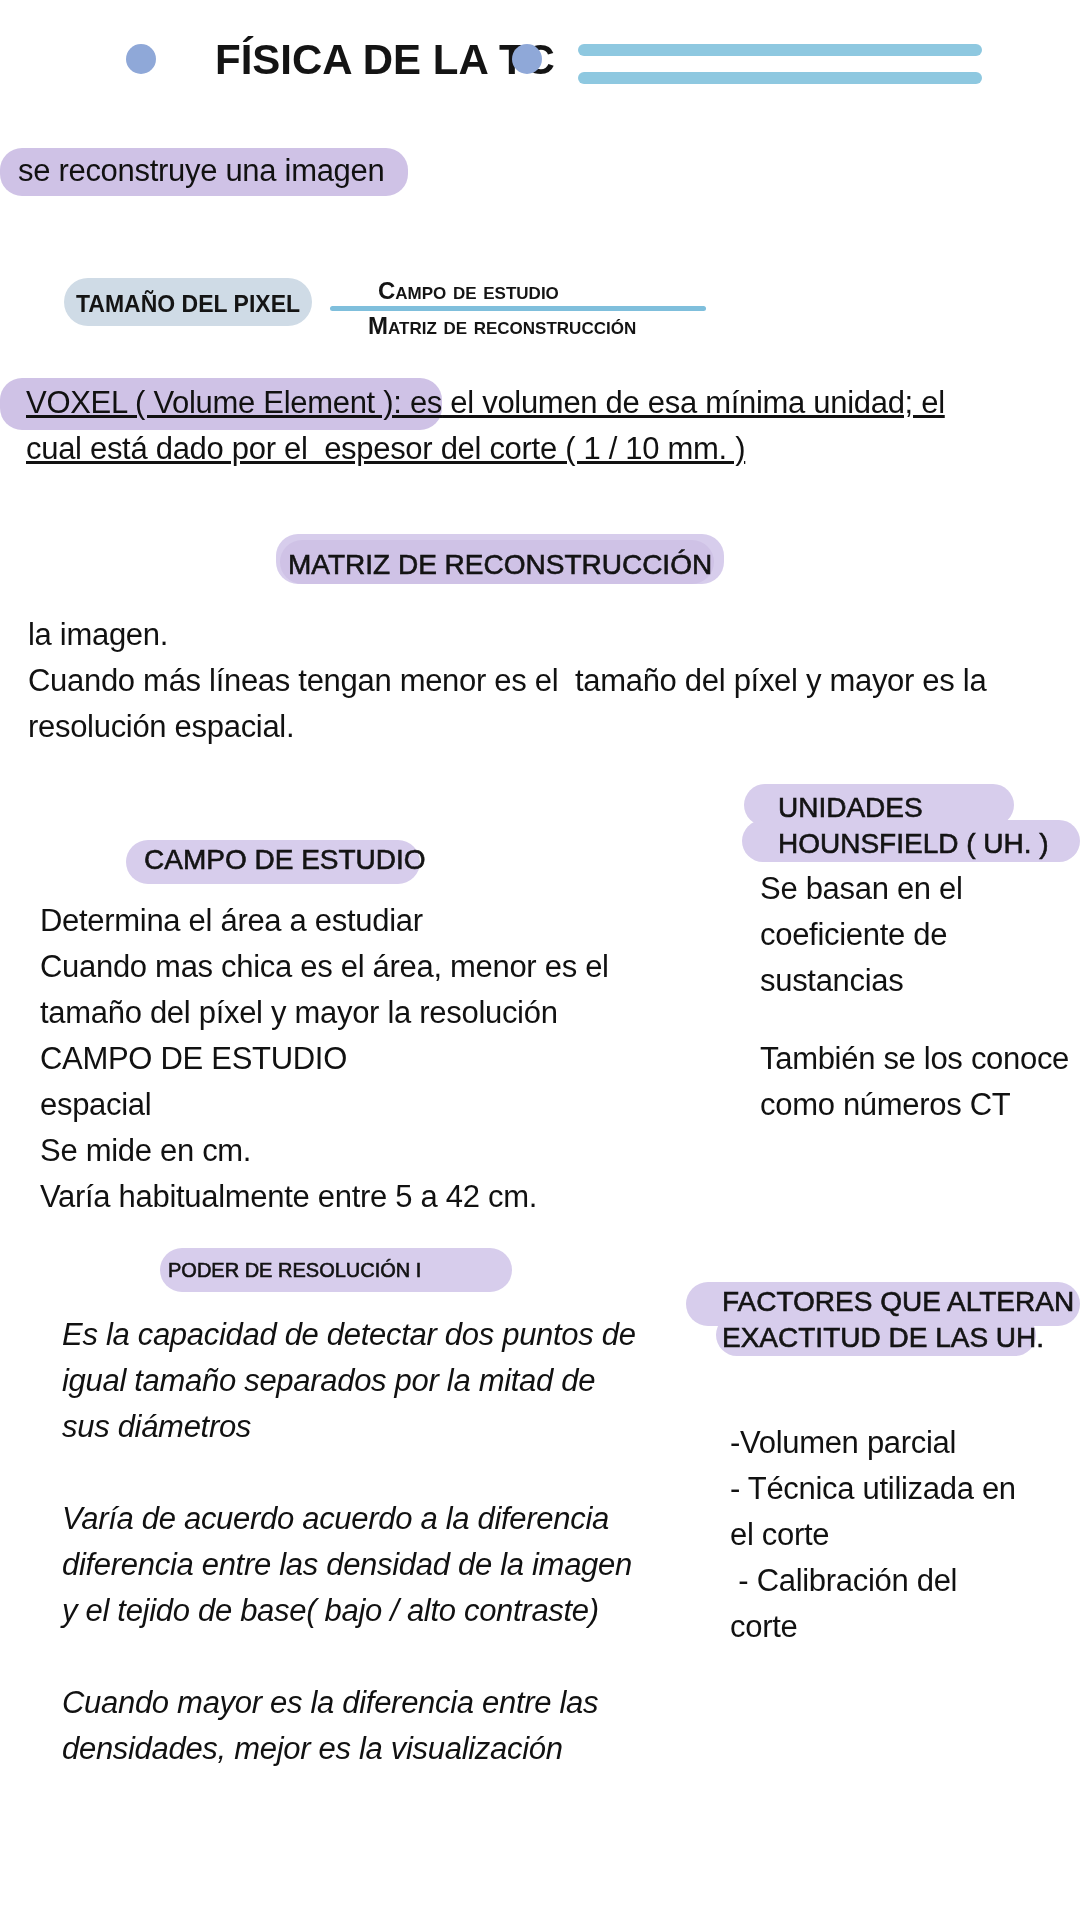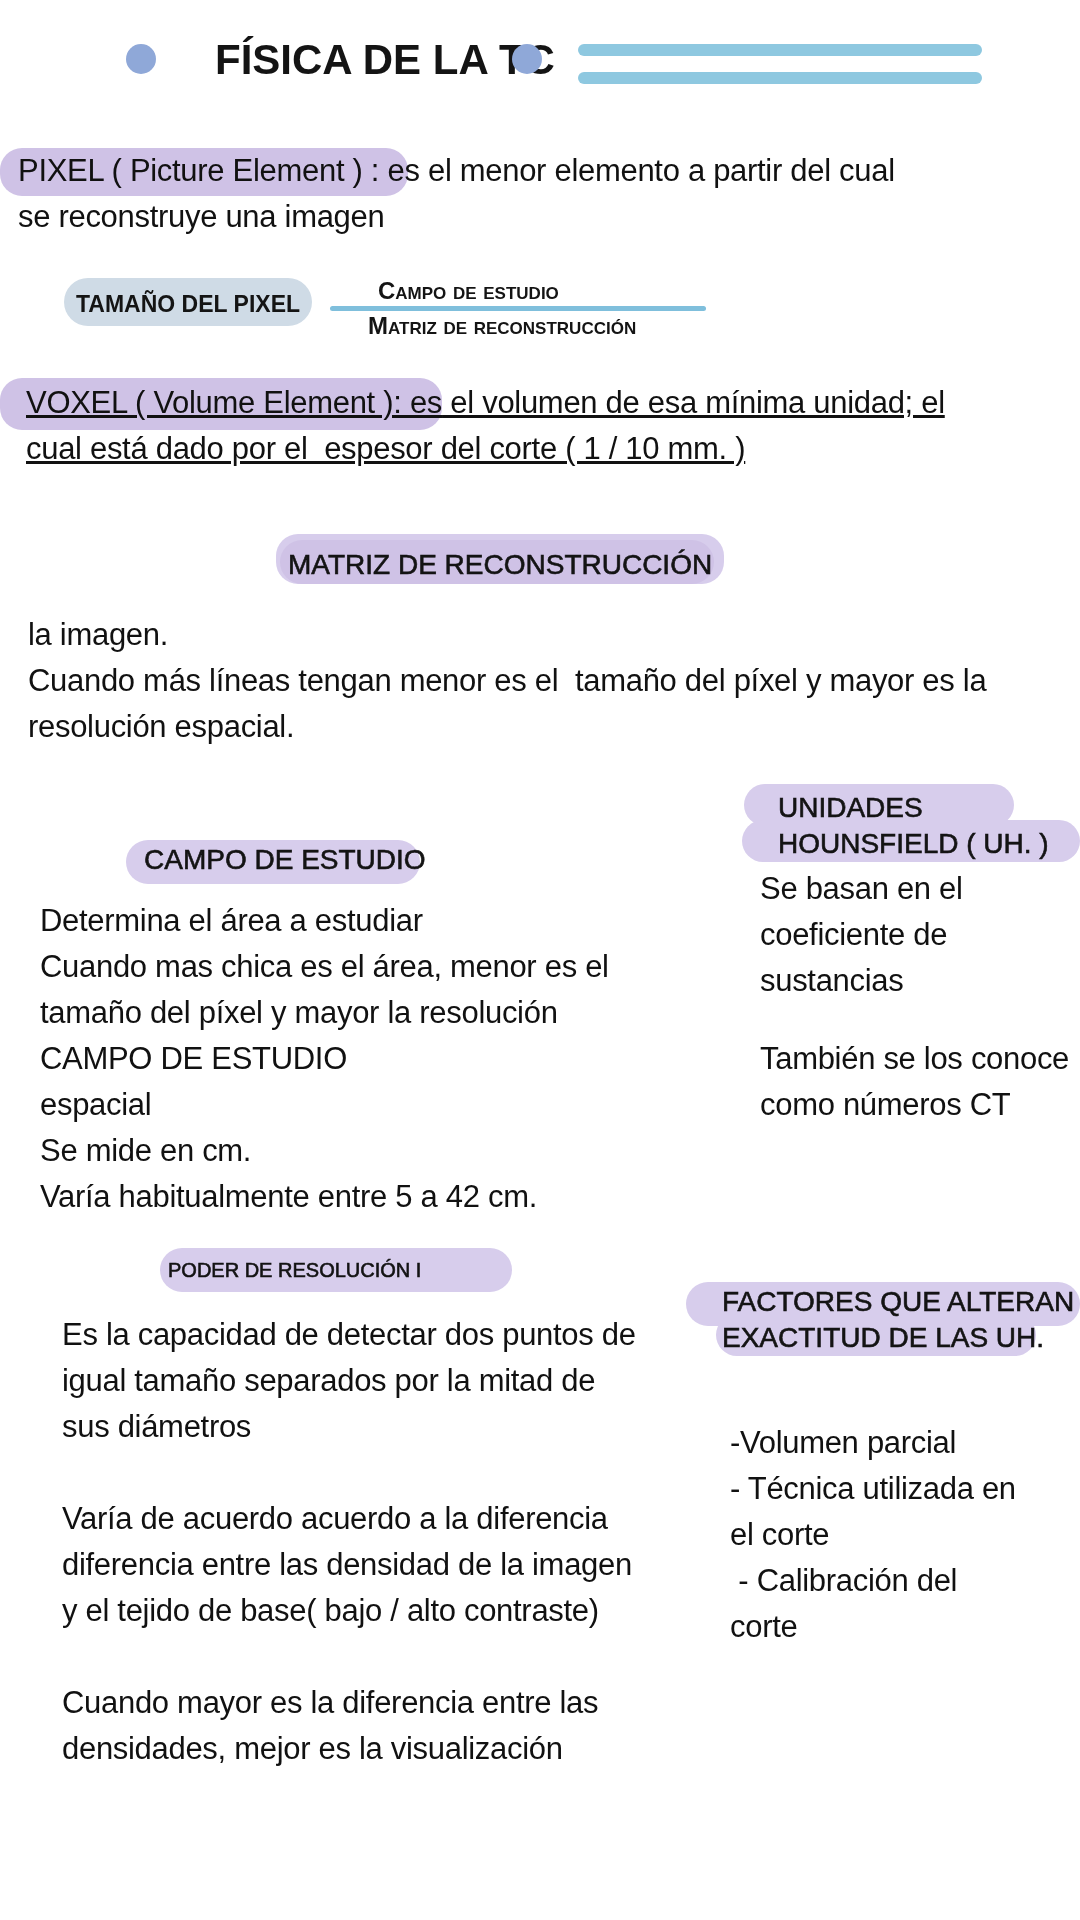--- a/index.html
+++ b/index.html
@@ -21,21 +21,20 @@
 <body>
 
 <div class="abs dot" style="left:126px;top:44px;"></div>
 <div class="abs head" style="left:175px;top:32px;font-size:42px;line-height:56px;margin-left:40px;">FÍSICA DE LA TC</div>
 <div class="abs dot" style="left:512px;top:44px;"></div>
 <div class="abs bar" style="left:578px;top:44px;width:404px;"></div>
 <div class="abs bar" style="left:578px;top:72px;width:404px;"></div>
 
 <div class="abs hl" style="left:0;top:148px;width:408px;height:48px;"></div>
 <div class="abs hand" style="left:18px;top:148px;">
-  <span class="line"><span>PIXEL ( Picture Element ) : es</span><span> el menor elemento a partir del cual</span></span>
   <span class="line">se reconstruye una imagen</span>
 </div>
 
 <div class="abs pill-blue" style="left:64px;top:278px;width:248px;height:48px;"></div>
 <div class="abs head" style="left:76px;top:290px;font-size:23px;line-height:28px;">TAMAÑO DEL PIXEL</div>
 <div class="abs head" style="left:378px;top:276px;font-size:24px;line-height:30px;font-variant:small-caps;font-weight:700;">Campo de estudio</div>
 <div class="abs" style="left:330px;top:306px;width:376px;height:5px;border-radius:3px;background:#7fbfdc;"></div>
 <div class="abs head" style="left:368px;top:310px;font-size:24px;line-height:32px;font-variant:small-caps;font-weight:700;">Matriz de reconstrucción</div>
 
 <div class="abs hl" style="left:0;top:378px;width:442px;height:52px;"></div>
@@ -75,21 +74,21 @@
   <span class="line">Se basan en el</span>
   <span class="line">coeficiente de</span>
   <span class="line">sustancias</span>
   <span class="line" style="height:32px;"></span>
   <span class="line">También se los conoce</span>
   <span class="line">como números CT</span>
 </div>
 
 <div class="abs hl2" style="left:160px;top:1248px;width:352px;height:44px;"></div>
 <div class="abs head" style="left:168px;top:1253px;font-size:20px;line-height:34px;font-weight:400;-webkit-text-stroke:0.6px #111;">PODER DE RESOLUCIÓN I</div>
-<div class="abs hand" style="left:62px;top:1312px;">
+<div class="abs hand" style="left:62px;top:1312px;font-style:italic;">
   <span class="line">Es la capacidad de detectar dos puntos de</span>
   <span class="line">igual tamaño separados por la mitad de</span>
   <span class="line">sus diámetros</span>
   <span class="line" style="height:46px;"></span>
   <span class="line">Varía de acuerdo acuerdo a la diferencia</span>
   <span class="line">diferencia entre las densidad de la imagen</span>
   <span class="line">y el tejido de base( bajo / alto contraste)</span>
   <span class="line" style="height:46px;"></span>
   <span class="line">Cuando mayor es la diferencia entre las</span>
   <span class="line">densidades, mejor es la visualización</span>

